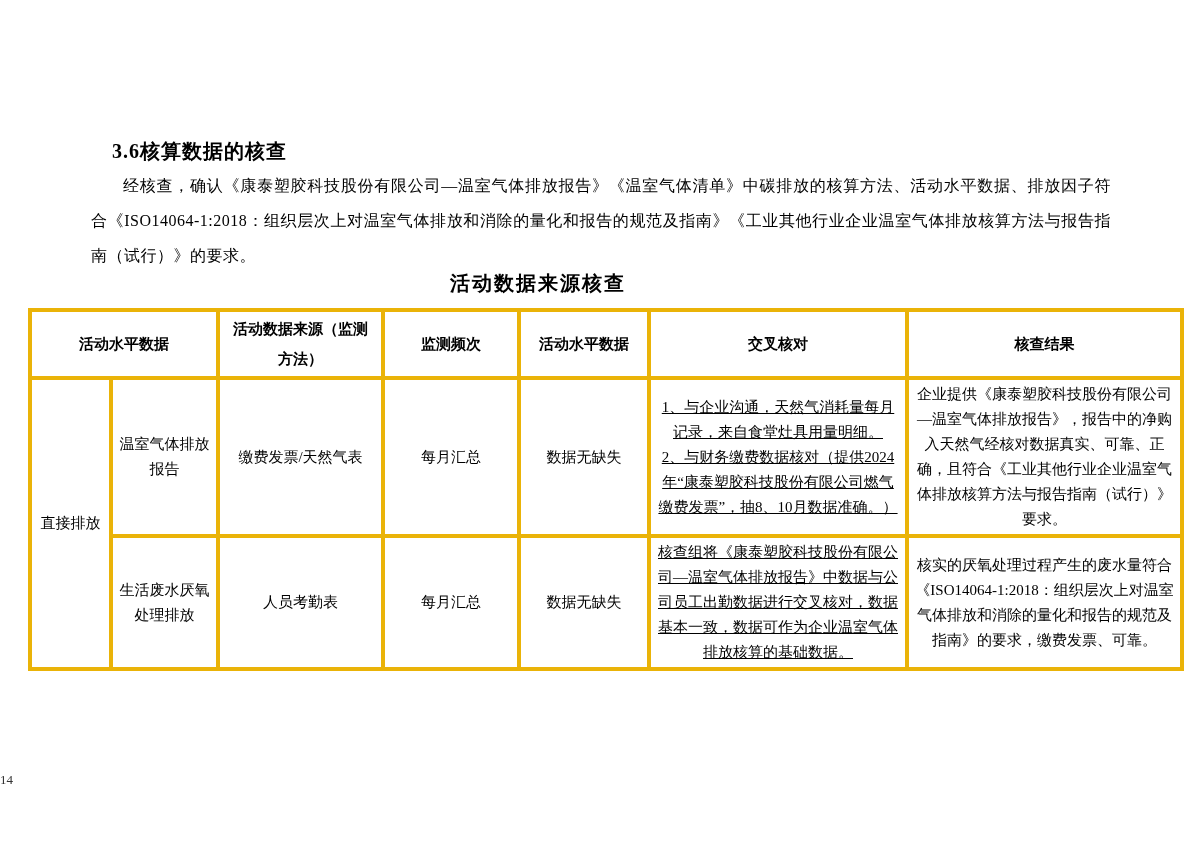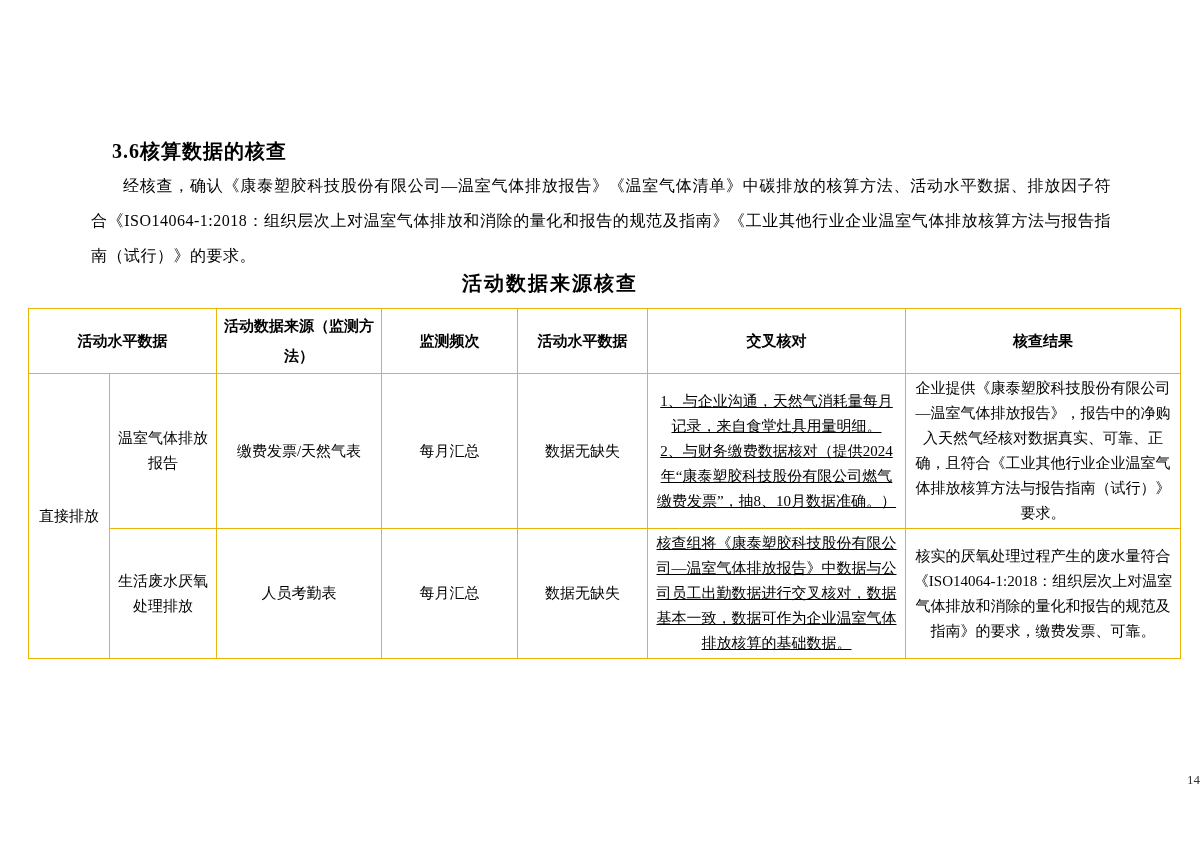--- a/index.html
+++ b/index.html
@@ -21,42 +21,41 @@
     position: absolute; left: 91px; top: 168px; width: 1020px;
     font-size: 16px; line-height: 35px;
     text-align: justify; text-justify: inter-ideograph;
     text-indent: 2em; margin: 0; letter-spacing: 0.5px;
   }
 
   .table-title {
     position: absolute; left: 0; top: 270px; width: 1076px;
     text-align: center; font-size: 20px; font-weight: bold;
     letter-spacing: 2px;
-    margin-left: 12px;
   }
 
   table.activity-table {
     position: absolute; left: 28px; top: 308px;
     width: 1152px; border-collapse: collapse; table-layout: fixed;
   }
   table.activity-table th, table.activity-table td {
-    border: 1px solid #eab308; padding: 2px 6px;
+    border: 4px solid #eab308; padding: 2px 6px;
     font-size: 15px; line-height: 25px;
     text-align: center; vertical-align: middle;
     font-weight: normal; word-break: break-all;
   }
   table.activity-table th { font-weight: bold; line-height: 30px; }
   tr.hdr-row   { height: 64px; }
   tr.body-row1 { height: 145px; }
   tr.body-row2 { height: 123px; }
   td.cell-left { text-align: left; white-space: pre-line; padding: 4px 9px; text-decoration: underline; }
 
   .page-number {
     position: absolute; left: 0; top: 772px; width: 1200px;
-    text-align: right; font-size: 13px; color: #333;
+    text-align: left; font-size: 13px; color: #333;
   }
 </style>
 </head>
 <body>
 
 <div class="doc">
 
   <h2 class="section-heading">3.6核算数据的核查</h2>
 
   <p class="intro-paragraph">经核查，确认《康泰塑胶科技股份有限公司—温室气体排放报告》《温室气体清单》中碳排放的核算方法、活动水平数据、排放因子符合《ISO14064-1:2018：组织层次上对温室气体排放和消除的量化和报告的规范及指南》《工业其他行业企业温室气体排放核算方法与报告指南（试行）》的要求。</p>

